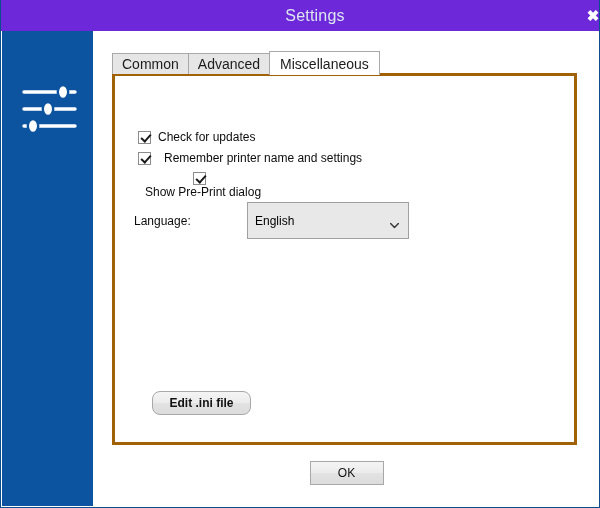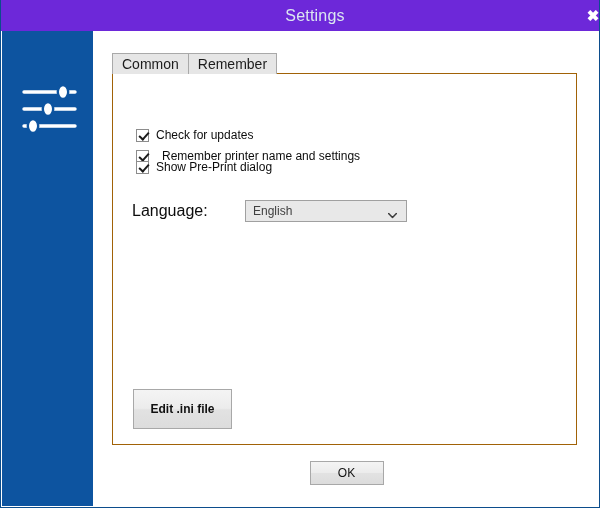--- a/index.html
+++ b/index.html
@@ -121,33 +121,33 @@
 
   
   .panel {
     position: absolute;
     left: 19px;
     top: 42px;
     width: 465px;
     height: 372px;
     box-sizing: border-box;
     background: #ffffff;
-    border: 1px solid #a16207;
+    border: 3px solid #a16207;
   }
 
   
   .check-row {
     position: absolute;
     display: flex;
     align-items: center;
     left: 23px;
   }
   .check-row.r1 { top: 54px; }
   .check-row.r2 { top: 75px; gap: 6px; }
-  .check-row.r3 { top: 86px; }
+  .check-row.r3 { top: 96px; flex-direction: column; }
 
   .checkbox {
     width: 13px; height: 13px;
     box-sizing: border-box;
     border: 1px solid #8c8c8c;
     background: #ffffff;
     position: relative;
     flex: 0 0 auto;
     cursor: pointer;
   }
@@ -170,37 +170,37 @@
 
   
   .lang-row {
     position: absolute;
     left: 19px;
     top: 126px;
     display: flex;
     align-items: center;
   }
   .lang-label {
-    font-size: 16px;
+    font-size: 12px;
     color: #0c0c0c;
     width: 113px;
     user-select: none;
   }
   .combo {
     position: relative;
     box-sizing: border-box;
     width: 162px;
-    height: 22px;
+    height: 37px;
     background: #e8e8e8;
     border: 1px solid #a0a0a0;
     display: flex;
     align-items: center;
     padding-left: 7px;
     font-size: 12px;
-    color: #404040;
+    color: #000000;
     cursor: pointer;
     user-select: none;
   }
   .combo-arrow {
     position: absolute;
     right: 9px;
     top: 50%;
     transform: translateY(-55%);
     width: 9px;
     height: 6px;
@@ -216,24 +216,25 @@
     color: #111111;
     display: flex;
     align-items: center;
     justify-content: center;
     cursor: pointer;
     user-select: none;
     font-weight: bold;
   }
   .btn-edit-ini {
     position: absolute;
-    left: 20px;
+    left: 37px;
     top: 315px;
     width: 99px;
-    height: 40px;
+    height: 24px;
+    border-radius: 8px;
   }
   .footer-buttons {
     position: absolute;
     left: 0;
     top: 430px;
     width: 507px;
     display: flex;
     justify-content: center;
     gap: 30px;
   }
@@ -265,21 +266,22 @@
         <ellipse cx="27" cy="26" rx="5.2" ry="7" fill="#ffffff" stroke="#0d54a0" stroke-width="2.4"></ellipse>
         <ellipse cx="12" cy="43" rx="5.2" ry="7" fill="#ffffff" stroke="#0d54a0" stroke-width="2.4"></ellipse>
       </svg>
     </div>
   </div>
 
   <div class="content">
 
     <div class="tabstrip">
       <div class="tab">Common</div>
-      <div class="tab">Remember</div>
+      <div class="tab">Advanced</div>
+      <div class="tab active">Miscellaneous</div>
     </div>
 
     <div class="panel">
 
       <div class="check-row r1">
         <span class="checkbox checked"></span>
         <span class="check-label">Check for updates</span>
       </div>
 
       <div class="check-row r2">

